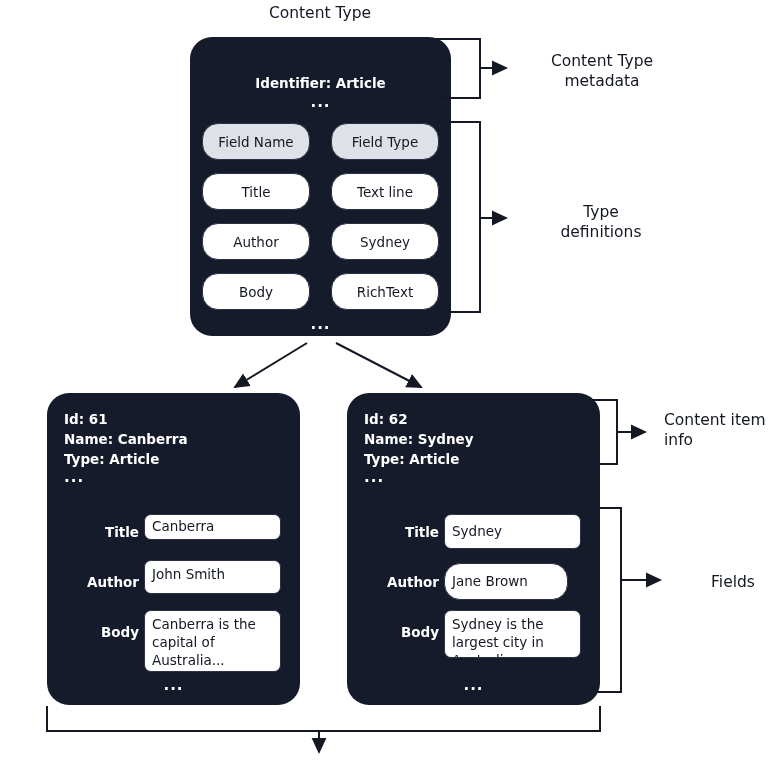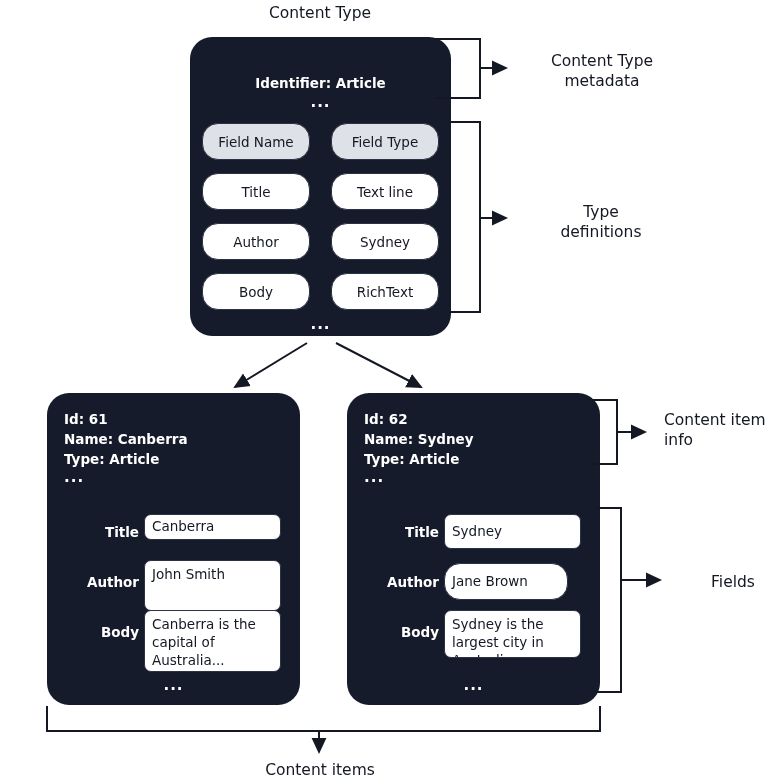--- a/index.html
+++ b/index.html
@@ -144,21 +144,21 @@
 
   <div class="item-meta" style="left:25px; top:410px; width:215px;">Id: 61
 Name: Canberra
 Type: Article</div>
   <div class="ellipsis-white" style="left:25px; top:468px; width:30px; text-align:left;">...</div>
 
   <div class="fieldlabel" style="left:20px; top:524px; width:80px;">Title</div>
   <div class="fieldbox center" style="left:105px; top:514px; width:137px; height:26px;">Canberra</div>
 
   <div class="fieldlabel" style="left:10px; top:574px; width:90px;">Author</div>
-  <div class="fieldbox" style="left:105px; top:560px; width:137px; height:51px;">John Smith</div>
+  <div class="fieldbox" style="left:105px; top:560px; width:137px; height:34px;">John Smith</div>
 
   <div class="fieldlabel" style="left:20px; top:624px; width:80px;">Body</div>
   <div class="fieldbox" style="left:105px; top:610px; width:137px; height:62px;">Canberra is the capital of Australia...</div>
 
   <div class="ellipsis-white" style="left:8px; top:676px; width:253px;">...</div>
 
   <div class="card" style="left:308px; top:393px; width:253px; height:312px;"></div>
 
   <div class="item-meta" style="left:325px; top:410px; width:215px;">Id: 62
 Name: Sydney
@@ -169,21 +169,20 @@
   <div class="fieldbox center" style="left:405px; top:514px; width:137px; height:35px;">Sydney</div>
 
   <div class="fieldlabel" style="left:310px; top:574px; width:90px;">Author</div>
   <div class="fieldbox center" style="left:405px; top:563px; width:124px; height:37px;border-radius:16px;">Jane Brown</div>
 
   <div class="fieldlabel" style="left:320px; top:624px; width:80px;">Body</div>
   <div class="fieldbox" style="left:405px; top:610px; width:137px; height:48px;">Sydney is the largest city in Australia...</div>
 
   <div class="ellipsis-white" style="left:308px; top:676px; width:253px;">...</div>
 
-  <div class="lbl" style="left:196px; top:760px; width:170px;">Content items</div>
 
   <svg class="overlay">
     <defs>
       <marker id="arrow" markerWidth="9" markerHeight="9" refX="7" refY="4.5" orient="auto">
         <path d="M0,0.8 L8,4.5 L0,8.2 z" fill="#141823"></path>
       </marker>
     </defs>
     <g stroke="#141823" stroke-width="2" fill="none">
 
       <path d="M396,39 L441,39 L441,98 L396,98"></path>

